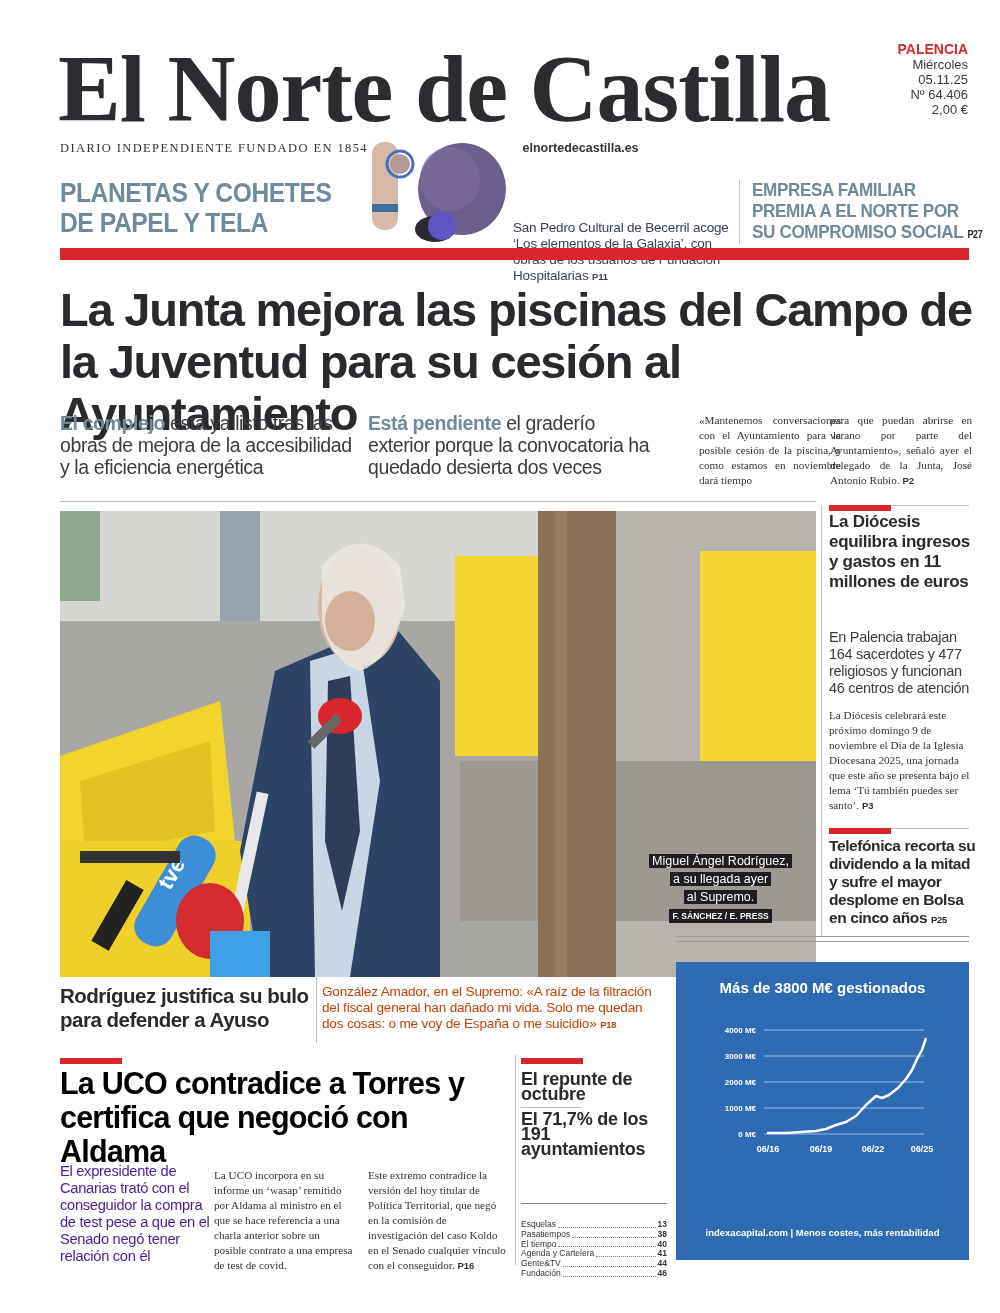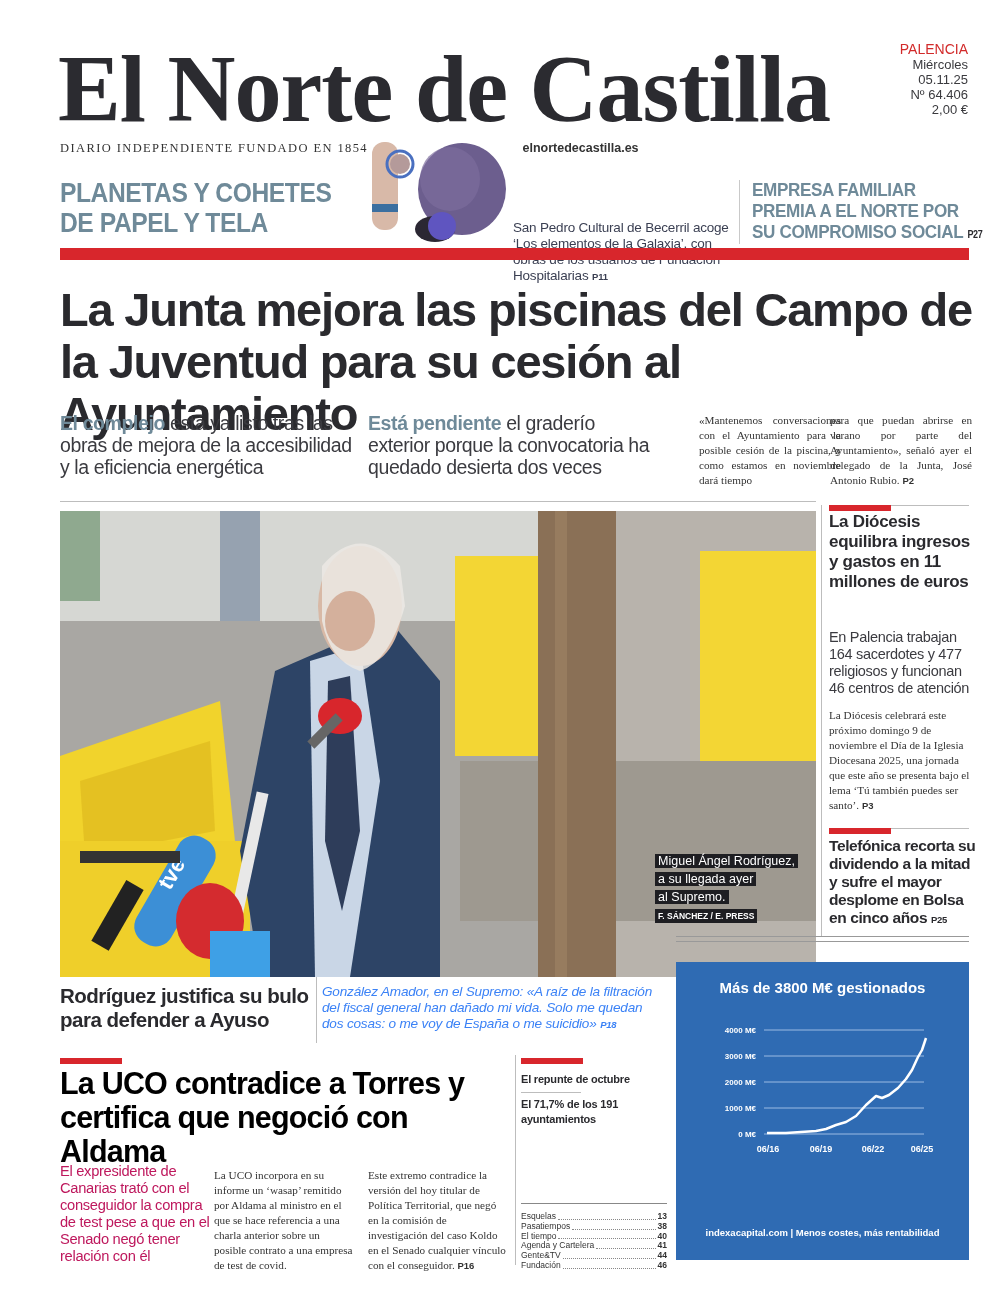--- a/index.html
+++ b/index.html
@@ -8,21 +8,21 @@
   .abs { position: absolute; }
 
   
   .masthead-title {
     left: 58px; top: 36px; width: 760px; height: 106px;
     font-family: "Liberation Serif", serif; font-weight: 700; font-size: 96px;
     letter-spacing: -1px; color: #2b2b30; line-height: 106px; white-space: nowrap;
     transform: scaleX(0.98); transform-origin: left center;
   }
   .edition { right: 32px; top: 42px; text-align: right; line-height: 15px; font-size: 13px; color: #3a3a3e; }
-  .edition .city { color: #d22a2a; font-weight: 400; font-size: 14px; }
+  .edition .city { color: #d22a2a; font-weight: 700; font-size: 14px; }
   .tagline { left: 60px; top: 141px; font-family: "Liberation Serif", serif; font-size: 12.5px; letter-spacing: 1.4px; color: #333; }
   .tagline .url { font-family: "Liberation Sans", sans-serif; font-weight: 700; letter-spacing: 0; margin-left: 150px; }
 
   
   .teaser-left { left: 60px; top: 178px; font-family: "Liberation Sans", sans-serif; font-weight: 700; font-size: 28px; line-height: 30px; color: #6f8a99; letter-spacing: -0.5px; transform: scaleX(0.88); transform-origin: left; white-space: nowrap; }
   .teaser-img { left: 350px; top: 134px; width: 165px; height: 110px; }
   .teaser-mid { left: 513px; top: 178px; width: 220px; font-size: 13.5px; line-height: 16px; color: #3a3f52; letter-spacing: -0.2px; margin-top: 42px; }
   .pref { font-weight: 700; font-size: 9.5px; }
   .teaser-divider { left: 739px; top: 180px; width: 1px; height: 64px; background: #c9c9c9; }
   .teaser-right { left: 752px; top: 179px; font-weight: 700; font-size: 19px; line-height: 21px; color: #6f8a99; letter-spacing: -0.4px; transform: scaleX(0.9); transform-origin: left; white-space: nowrap; }
@@ -35,50 +35,50 @@
   .deck b { color: #6f8a99; }
   .deck-1 { left: 60px; width: 300px; }
   .deck-2 { left: 368px; width: 290px; }
   .quote-col { top: 413px; width: 142px; font-family: "Liberation Serif", serif; font-size: 11.2px; line-height: 15px; color: #333; text-align: justify; }
   .quote-1 { left: 699px; }
   .quote-2 { left: 830px; }
   .rule { background: #bdbdbd; height: 1px; }
 
   
   .photo { left: 60px; top: 511px; width: 756px; height: 466px; overflow: hidden; background: #a9a39a; }
-  .caption { right: 18px; bottom: 54px; text-align: left; }
+  .caption { right: 24px; bottom: 54px; text-align: center; }
   .caption span { display: inline-block; background: #1e1e22; color: #fff; font-size: 12.5px; line-height: 14px; padding: 0 3px; }
   .caption .credit { font-size: 8.5px; font-weight: 700; }
 
   
   .rc-vline { left: 821px; top: 505px; width: 1px; height: 432px; background: #bdbdbd; }
   .red-tab { height: 6px; width: 62px; background: #d8262c; }
   .rc-h1 { left: 829px; top: 512px; width: 150px; font-weight: 700; font-size: 17px; line-height: 20px; color: #2a2a2e; letter-spacing: -0.3px; }
   .rc-sub { left: 829px; top: 629px; width: 150px; font-size: 14.5px; line-height: 17px; color: #3b3b40; letter-spacing: -0.3px; }
   .rc-body { left: 829px; top: 708px; width: 145px; font-family: "Liberation Serif", serif; font-size: 11.2px; line-height: 15px; color: #333; }
   .rc-h2 { left: 829px; top: 837px; width: 150px; font-weight: 700; font-size: 15.5px; line-height: 18px; color: #2a2a2e; letter-spacing: -0.4px; }
 
   
   .sub-head { left: 60px; top: 984px; width: 255px; font-weight: 700; font-size: 20.5px; line-height: 24px; letter-spacing: -0.5px; color: #2a2a2e; }
   .sub-vline { left: 316px; top: 977px; width: 1px; height: 66px; background: #bdbdbd; }
-  .sub-quote { left: 322px; top: 984px; width: 345px; font-size: 13.6px; line-height: 16px; color: #3b82f6; letter-spacing: -0.2px; font-style: italic; }
+  .sub-quote { left: 322px; top: 984px; width: 345px; font-size: 13.6px; line-height: 16px; color: #c2410c; letter-spacing: -0.2px; }
 
   
   .uco-head { left: 60px; top: 1066px; width: 450px; font-weight: 700; font-size: 30.5px; line-height: 34px; letter-spacing: -0.8px; color: #000000; }
-  .uco-lead { left: 60px; top: 1163px; width: 150px; font-size: 14.7px; line-height: 17px; color: #be185d; letter-spacing: -0.3px; }
+  .uco-lead { left: 60px; top: 1163px; width: 150px; font-size: 14.7px; line-height: 17px; color: #4c1d95; letter-spacing: -0.3px; }
   .uco-col { top: 1168px; width: 141px; font-family: "Liberation Serif", serif; font-size: 11.2px; line-height: 15px; color: #333; }
   .uco-col-1 { left: 214px; }
   .uco-col-2 { left: 368px; }
 
   
   .brief-vline { left: 515px; top: 1055px; width: 1px; height: 210px; background: #bdbdbd; }
   .briefs { left: 521px; top: 1057px; width: 146px; }
-  .briefs .b-title { font-weight: 700; font-size: 11px; line-height: 15px; letter-spacing: -0.2px; color: #2a2a2e; }
+  .briefs .b-title { font-weight: 700; font-size: 18px; line-height: 15px; letter-spacing: -0.2px; color: #2a2a2e; }
   .briefs .b-text { font-size: 12.5px; line-height: 14.5px; color: #3b3b40; }
-  .index-box { left: 521px; top: 1203px; width: 146px; border-top: 1px solid #888; padding-top: 8px; }
+  .index-box { left: 521px; top: 1203px; width: 146px; border-top: 1px solid #888; padding-top: 16px; }
   .index-row { display: flex; font-size: 8.5px; line-height: 9.8px; color: #333; }
   .index-row .dots { flex: 1; border-bottom: 1px dotted #888; margin: 0 2px 2px; }
   .index-row .page { font-weight: 700; }
 
   
   .ad { left: 676px; top: 962px; width: 293px; height: 298px; background: #2f6bb3; color: #fff; }
   .ad-rules { left: 676px; top: 936px; width: 293px; height: 6px; border-top: 1px solid #999; border-bottom: 1px solid #999; }
   .ad-title { left: 0; top: 17px; width: 100%; text-align: center; font-weight: 700; font-size: 15px; }
   .ad-chart { left: 0; top: 50px; }
   .ad-logo { left: 0; top: 214px; width: 100%; text-align: center; font-weight: 700; font-size: 26px; letter-spacing: -0.5px; }

